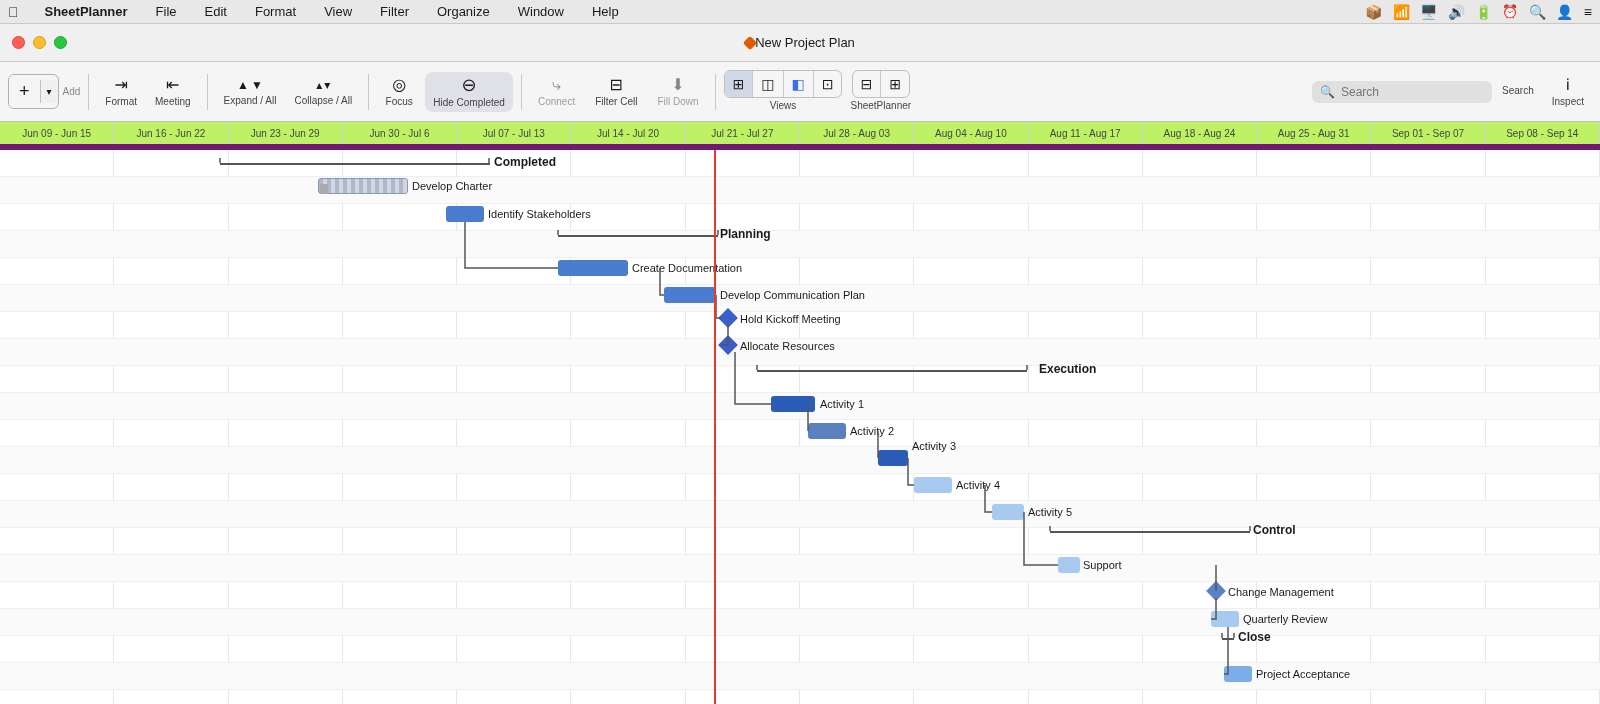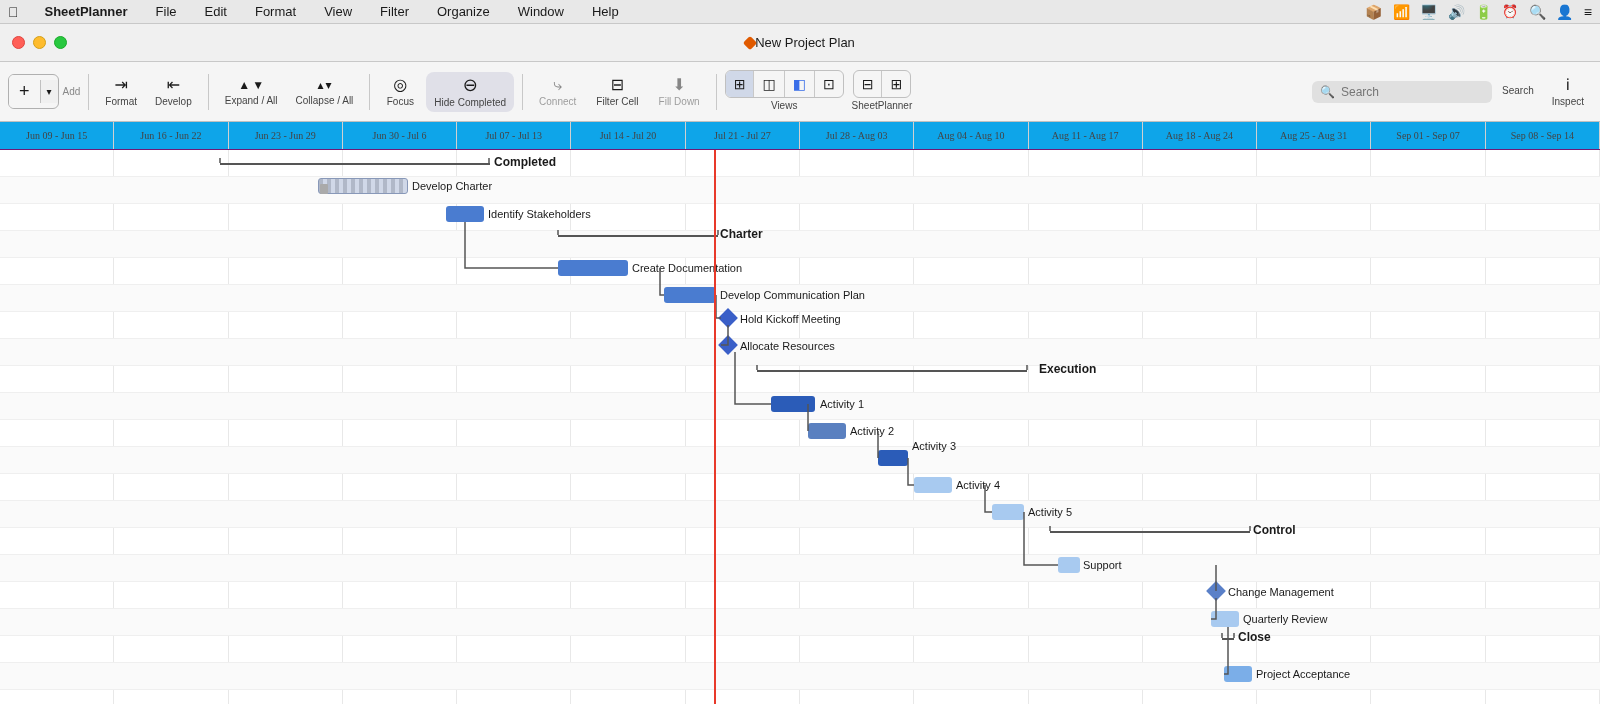--- a/index.html
+++ b/index.html
@@ -110,25 +110,24 @@
       font-size: 14px;
       display: flex; align-items: center; justify-content: center;
     }
     .views-btn:last-child { border-right: none; }
     .views-btn.active { background: #d0d8e8; }
     .views-label { font-size: 10px; text-align: center; color: #444; padding: 0 4px 2px; }
 
     
     .timeline-header {
       height: 28px;
-      background: #0ea5e9;
-      border-bottom: 1px solid #701a75;
+      background: #bef264;
+      border-bottom: 6px solid #701a75;
       display: flex;
       overflow: hidden;
-      font-family: Liberation Serif, serif;
     }
     .timeline-cell {
       flex: 1;
       border-right: 1px solid #d0d0d0;
       display: flex;
       align-items: center;
       justify-content: center;
       font-size: 10px;
       color: #444;
       white-space: nowrap;
@@ -247,21 +246,21 @@
 
   <div class="toolbar-separator"></div>
 
   <div style="display:flex;gap:2px;">
     <div class="toolbar-btn">
       <div class="icon">⇥</div>
       <div class="label">Format</div>
     </div>
     <div class="toolbar-btn">
       <div class="icon">⇤</div>
-      <div class="label">Develop</div>
+      <div class="label">Meeting</div>
     </div>
   </div>
 
   <div class="toolbar-separator"></div>
 
   <div style="display:flex;gap:2px;">
     <div class="toolbar-btn">
       <div style="display:flex;gap:2px;">
         <span>▲</span>
           <span>▼</span>
@@ -408,21 +407,21 @@
     <div class="gantt-phase-line" style="left:220px; top:13px; width:270px;"></div>
     <div class="gantt-phase-label" style="left:494px; top:5px;">Completed</div>
 
     <div style="position:absolute; left:318px; top:28px; width:90px; height:16px; border-radius:3px; background:repeating-linear-gradient(90deg,#b0b8c8 0,#b0b8c8 4px,#d0d8e8 4px,#d0d8e8 8px); border:1px solid #8898b8;"></div>
     <span class="gantt-bar-label" style="left:412px; top:30px;">Develop Charter</span>
 
     <div style="position:absolute; left:446px; top:56px; width:38px; height:16px; border-radius:3px; background:#4a7cd0;"></div>
     <span class="gantt-bar-label" style="left:488px; top:58px;">Identify Stakeholders</span>
 
     <div class="gantt-phase-line" style="left:558px; top:85px; width:160px;"></div>
-    <div class="gantt-phase-label" style="left:720px; top:77px;">Charter</div>
+    <div class="gantt-phase-label" style="left:720px; top:77px;">Planning</div>
 
     <div style="position:absolute; left:558px; top:110px; width:70px; height:16px; border-radius:3px; background:#4a7cd0;"></div>
     <span class="gantt-bar-label" style="left:632px; top:112px;">Create Documentation</span>
 
     <div style="position:absolute; left:664px; top:137px; width:52px; height:16px; border-radius:3px; background:#4a7cd0;"></div>
     <span class="gantt-bar-label" style="left:720px; top:139px;">Develop Communication Plan</span>
 
     <div style="position:absolute; left:721px; top:161px; width:14px; height:14px; background:#3a5fc8; transform:rotate(45deg);"></div>
     <span class="gantt-bar-label" style="left:740px; top:163px;">Hold Kickoff Meeting</span>
 

